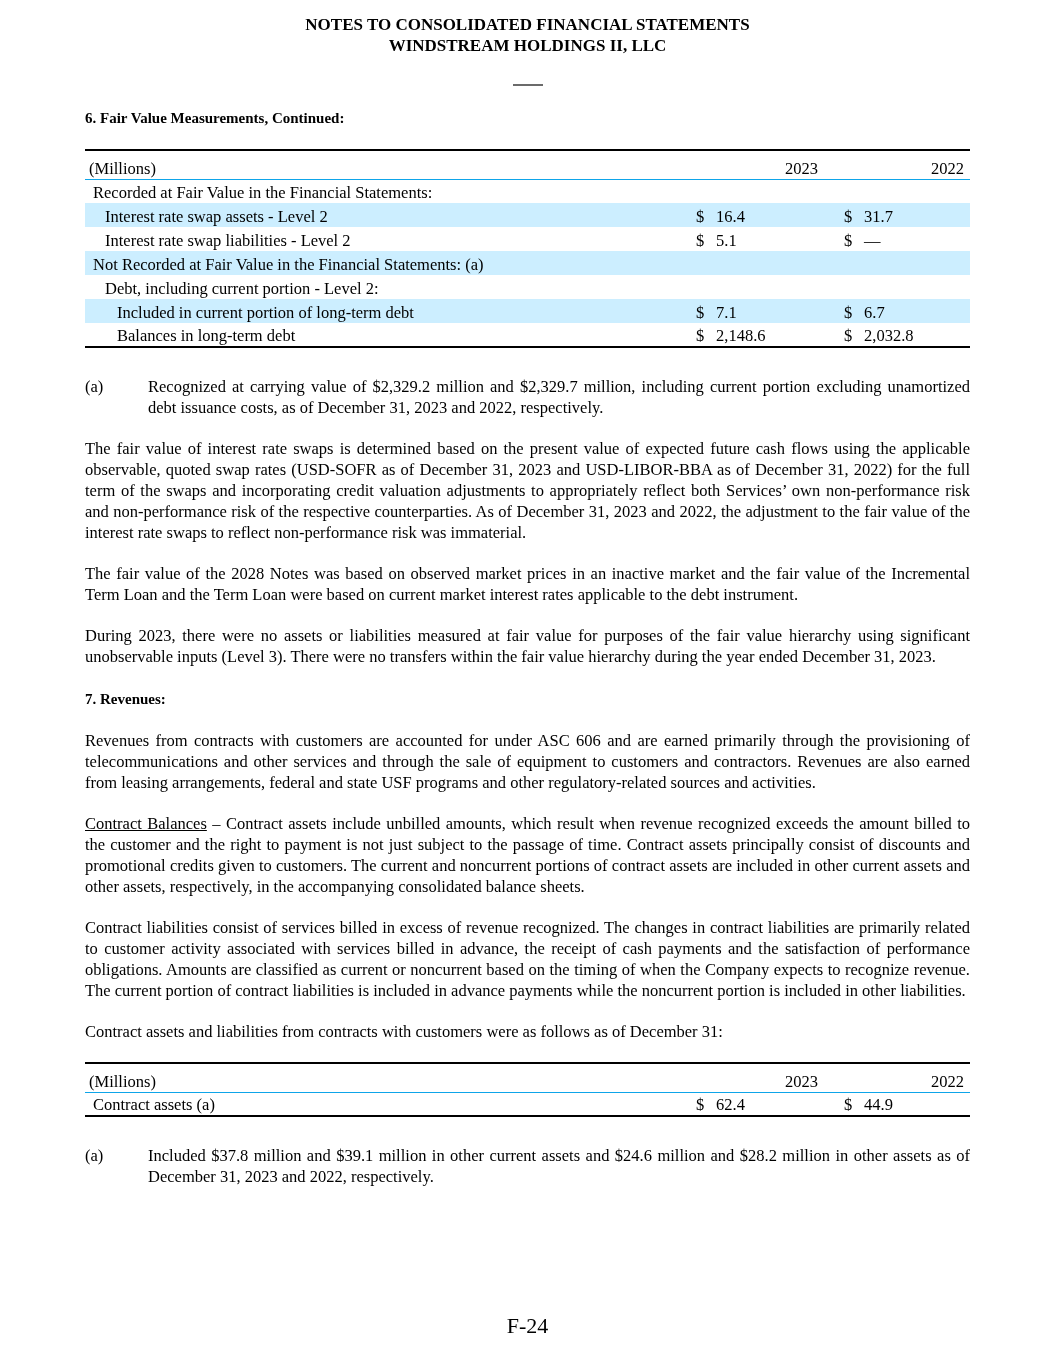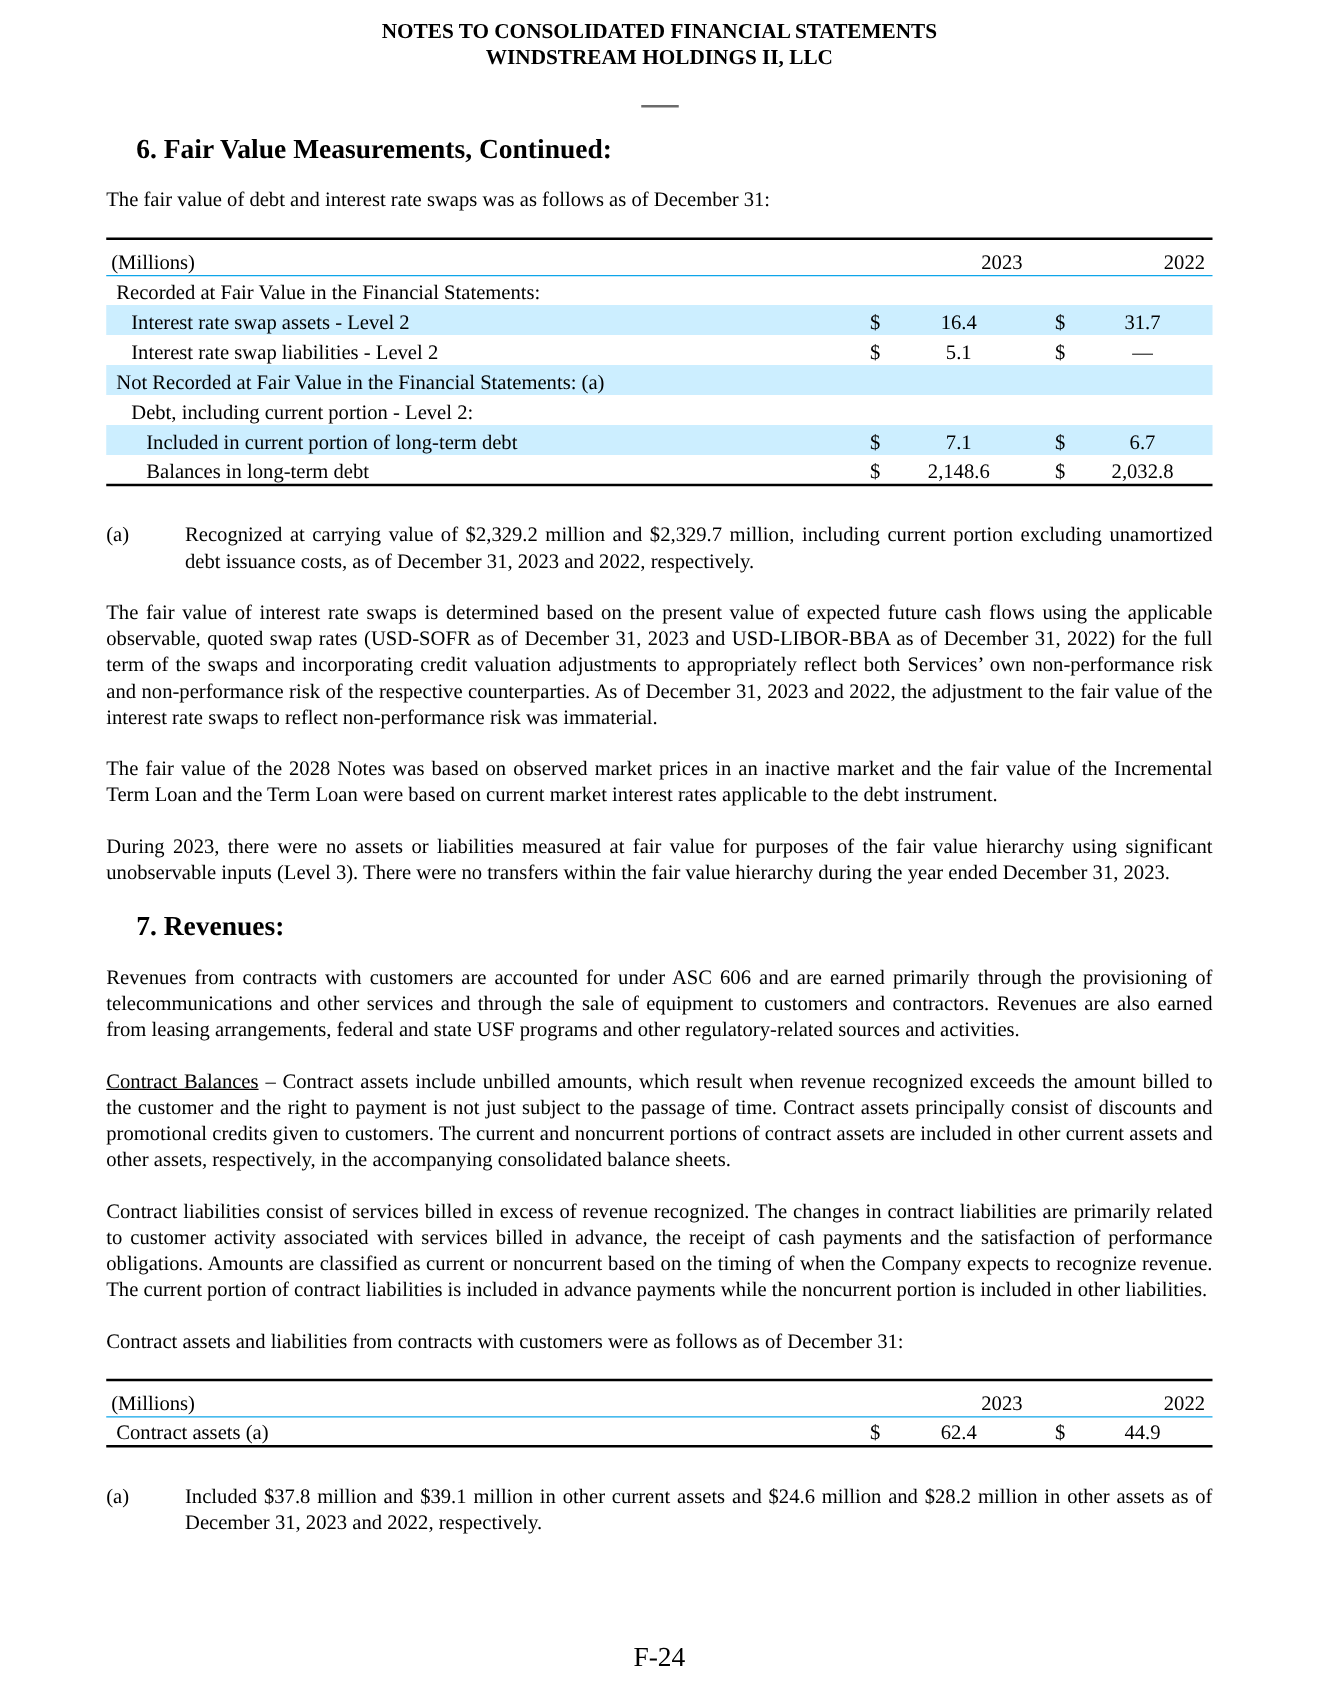--- a/index.html
+++ b/index.html
@@ -16,40 +16,40 @@
     height: 1365px;
     padding: 14px 85px 0 85px;
     background: #ffffff;
     overflow: hidden;
   }
   .doc-title { text-align: center; font-weight: bold; font-size: 17px; line-height: 21px; }
   .title-divider {
     width: 30px; border: 0; border-top: 2px solid #6b6b6b;
     margin: 28px auto 0 auto;
   }
-  .sec-heading { font-weight: bold; font-size: 22px; line-height: 21px; margin-top: 22px; margin-left: 24px; }
+  .sec-heading { font-weight: bold; font-size: 15px; line-height: 21px; margin-top: 22px; }
   .para { font-size: 16.5px; line-height: 21px; text-align: justify; margin-top: 20px; }
   .para.intro { text-align: left; }
   .underline { text-decoration: underline; }
 
   table.fin {
     width: 100%; border-collapse: collapse; margin-top: 20px;
     font-size: 16.5px;
     border-top: 2px solid #000; border-bottom: 2px solid #000;
   }
   table.fin td { vertical-align: bottom; white-space: nowrap; }
   table.fin tr.hdr td { border-bottom: 1px solid #0ea5e9; height: 29px; }
   table.fin tr.r td { height: 24px; }
   table.fin tr.hl td { background: var(--hl); }
   td.lbl { padding-left: 4px; }
   td.lbl.ind1 { padding-left: 8px; }
   td.lbl.ind2 { padding-left: 20px; }
   td.lbl.ind3 { padding-left: 32px; }
   td.dol { width: 24px; text-align: left; padding-left: 4px; }
-  td.val { width: 104px; text-align: center; padding-right: 2px; margin-top: 48px; }
+  td.val { width: 104px; text-align: left; padding-right: 2px; margin-top: 48px; }
   td.gap { width: 20px; }
   td.val.last { width: 106px; padding-right: 6px; }
   td.yr { text-align: right; padding-right: 2px; font-size: 16.5px; }
   td.yr.last { padding-right: 6px; }
 
   .footnote { display: flex; margin-top: 28px; font-size: 16.5px; line-height: 21px; }
   .fn-marker { flex: 0 0 63px; }
   .fn-text { flex: 1; text-align: justify; }
 
   .page-number {
@@ -61,21 +61,20 @@
 <body>
 
 <div class="page">
 
   <div class="doc-title">NOTES TO CONSOLIDATED FINANCIAL STATEMENTS</div>
   <div class="doc-title">WINDSTREAM HOLDINGS II, LLC</div>
   <hr class="title-divider">
 
   <div class="sec-heading">6. Fair Value Measurements, Continued:</div>
 
-  <div class="para intro">The fair value of debt and interest rate swaps was as follows as of December 31:</div>
 
   <table class="fin">
     <tbody>
       <tr class="hdr">
         <td class="lbl">(Millions)</td>
         <td class="yr" colspan="2">2023</td>
         <td class="yr last" colspan="3">2022</td>
       </tr>
       <tr class="r">
         <td class="lbl ind1">Recorded at Fair Value in the Financial Statements:</td>

